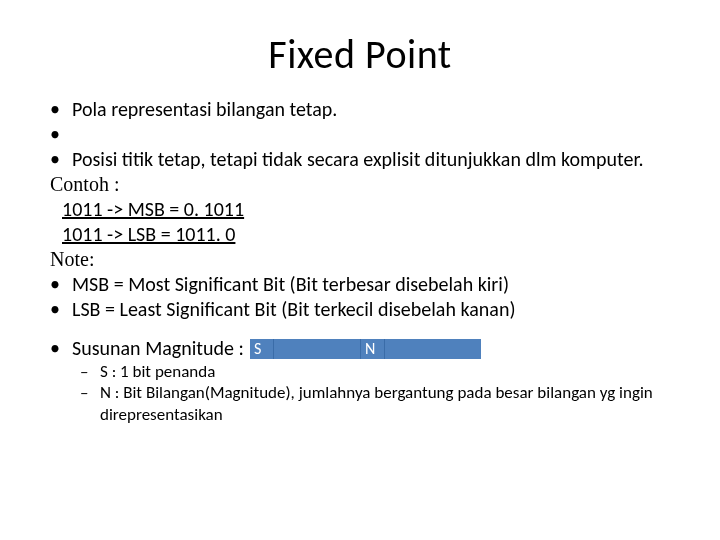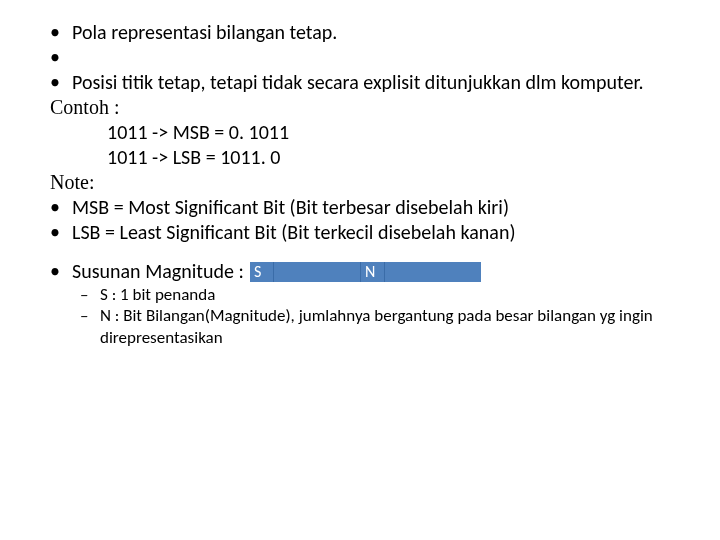--- a/index.html
+++ b/index.html
@@ -35,21 +35,22 @@
   }
   .bul .dot {
     width: 22px;
     flex: 0 0 22px;
   }
   .plain {
     margin-left: 10px;
     font-family: Liberation Serif, serif;
   }
   .indent {
-    margin-left: 67px;
+    margin-left: 22px;
+    text-decoration: underline;
   }
   .spacer {
     height: 14px;
   }
   .struct-row {
     display: flex;
     align-items: center;
     margin-left: 10px;
   }
   .struct-row .dot {
@@ -83,20 +84,21 @@
     width: 20px;
     flex: 0 0 20px;
   }
   .subrow { display:flex; }
 </style>
 </head>
 <body>
 
 <div class="slide">
 
+  <div class="title">Fixed Point</div>
 
   <div class="content">
 
     <div class="bul">
       <div class="dot">•</div>
       <div>Pola representasi bilangan tetap.</div>
     </div>
     <div class="bul">
       <div class="dot">•</div>
     </div>

